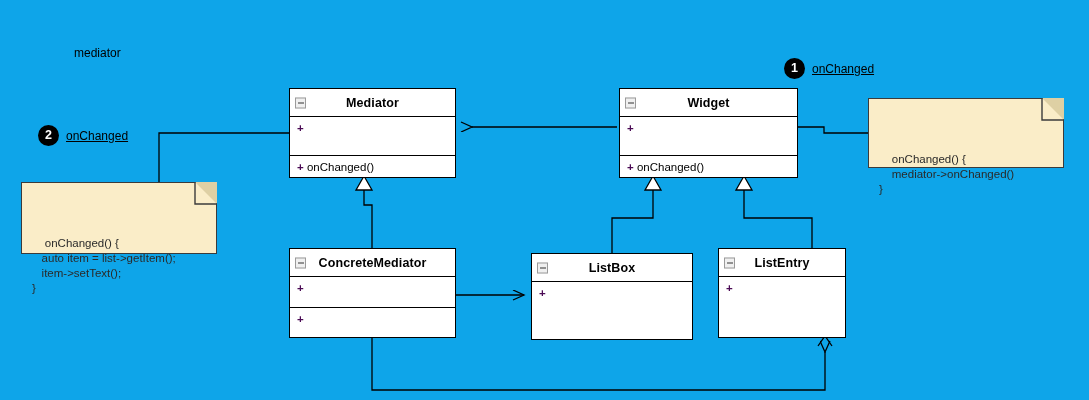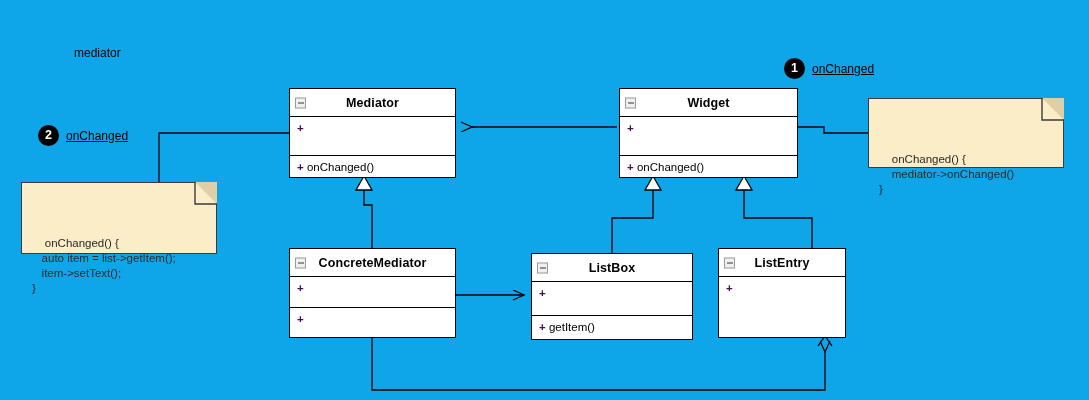--- a/index.html
+++ b/index.html
@@ -266,23 +266,20 @@
   </div>
 
   <div class="uml-class" style="left:531px; top:253px; width:162px; height:87px;">
     <div class="uml-header">
       <span class="collapse-icon"></span>
       <span class="uml-title">ListBox</span>
     </div>
     <div class="uml-compartment" style="height:33px;">
       <div class="member"><span class="plus">+</span></div>
     </div>
-    <div class="uml-compartment div" style="height:23px;">
-      <div class="member"><span class="plus">+</span> getItem()</div>
-    </div>
   </div>
 
   <div class="uml-class" style="left:690px; top:248px; width:128px; height:90px;margin-left:28px;">
     <div class="uml-header">
       <span class="collapse-icon"></span>
       <span class="uml-title">ListEntry</span>
     </div>
     <div class="uml-compartment" style="height:33px;">
       <div class="member"><span class="plus">+</span></div>
     </div>

